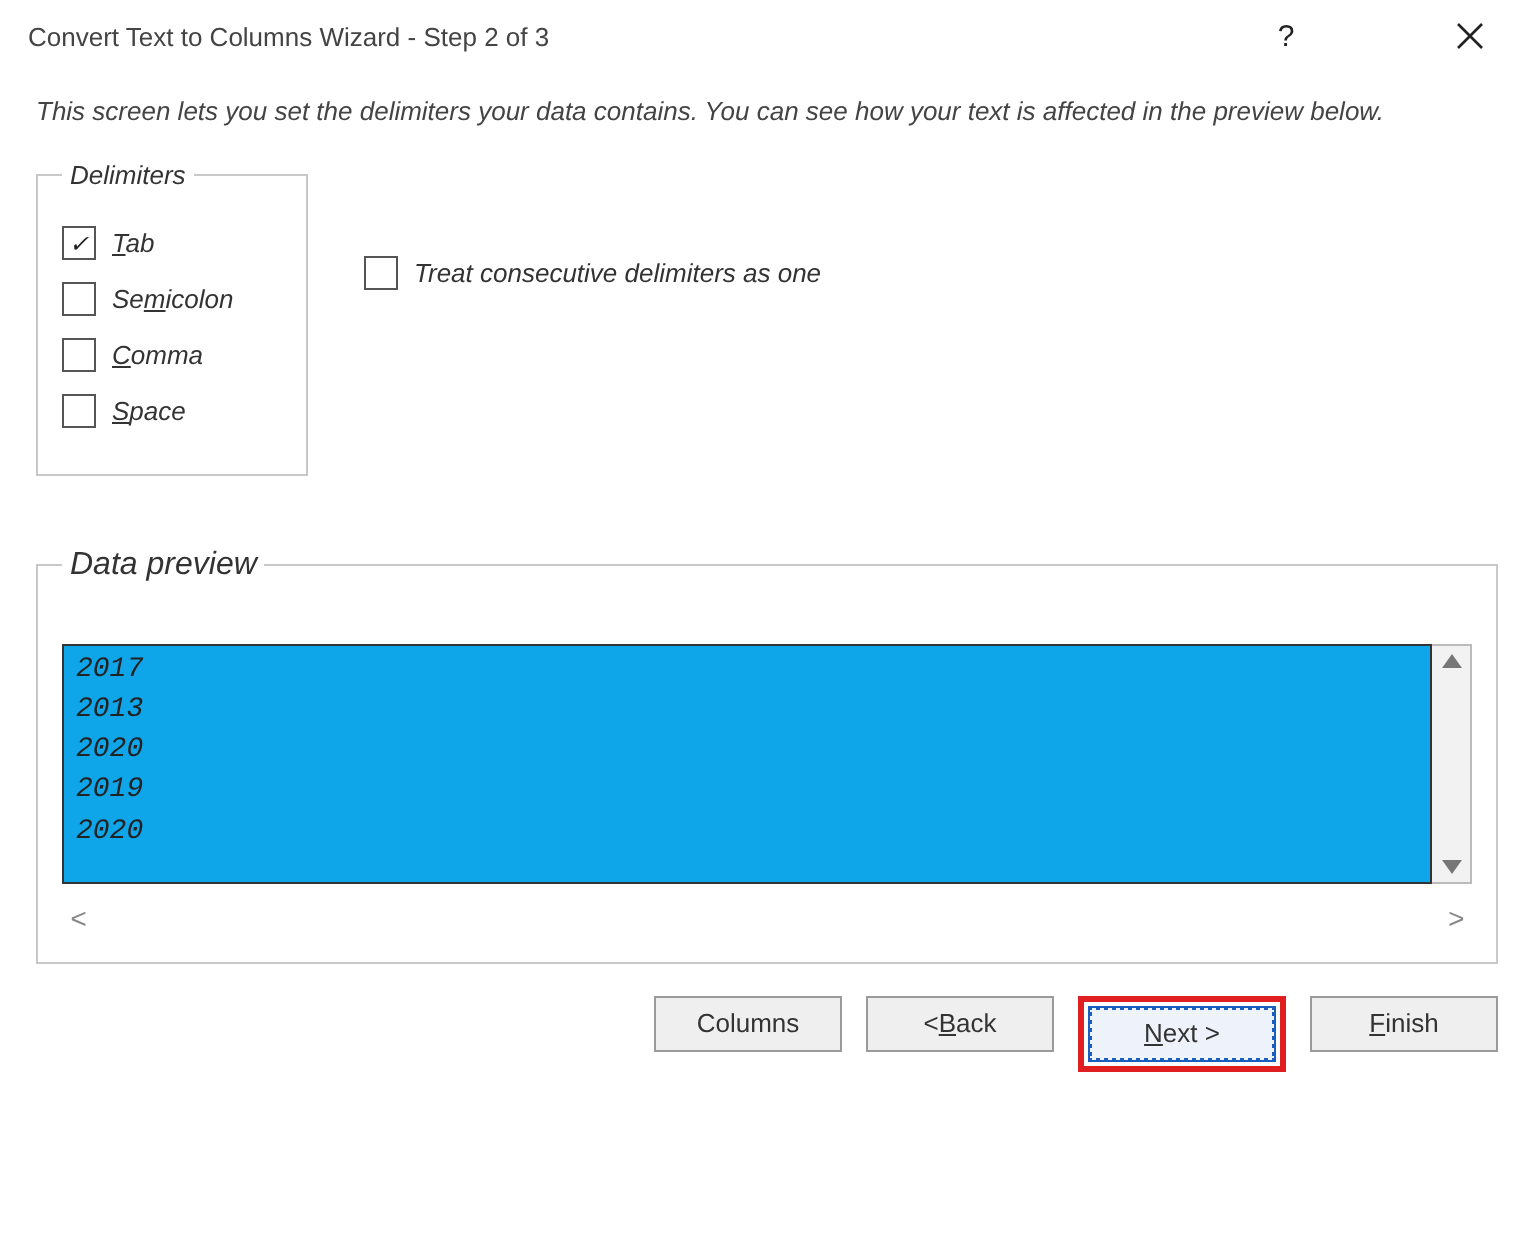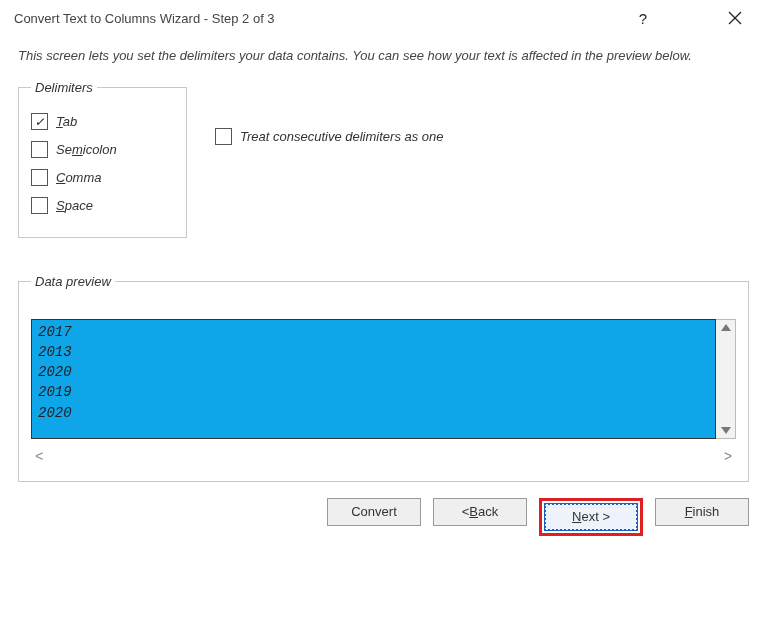--- a/index.html
+++ b/index.html
@@ -44,21 +44,21 @@
     margin-bottom: 14px;
   }
   .row1 {
     display: flex;
     align-items: flex-start;
     gap: 28px;
   }
   fieldset.delimiters {
     border: 1px solid #c8c8c8;
     padding: 10px 12px 14px 12px;
-    width: 169px;
+    width: 136px;
     margin: 0;
   }
   fieldset.delimiters legend {
     font-size: 13px;
     color: #333;
     padding: 0 4px;
   }
   .chk-row {
     display: flex;
     align-items: center;
@@ -130,21 +130,21 @@
     border-top: 5px solid #555;
   }
   fieldset.preview {
     border: 1px solid #c8c8c8;
     margin: 36px 0 0 0;
     padding: 30px 12px 10px 12px;
     position: relative;
     height: 208px;
   }
   fieldset.preview legend {
-    font-size: 13px;
+    font-size: 16px;
     color: #333;
     padding: 0 4px;
   }
   .preview-box-wrap {
     display: flex;
     height: 120px;
   }
   .preview-box {
     flex: 1;
     border: 1px solid #333;
@@ -282,19 +282,19 @@
       </div>
     </div>
     <div class="hscroll">
       <span>&lt;</span>
       <span>&gt;</span>
     </div>
   </fieldset>
 </div>
 
 <div class="buttonbar">
-  <div class="btn">Convert</div>
+  <div class="btn">Columns</div>
   <div class="btn">&lt; <span class="ul">B</span>ack</div>
   <div class="next-wrap">
     <div class="btn next"><span class="ul">N</span>ext &gt;</div>
   </div>
   <div class="btn"><span class="ul">F</span>inish</div>
 </div>
 
 </body></html>

